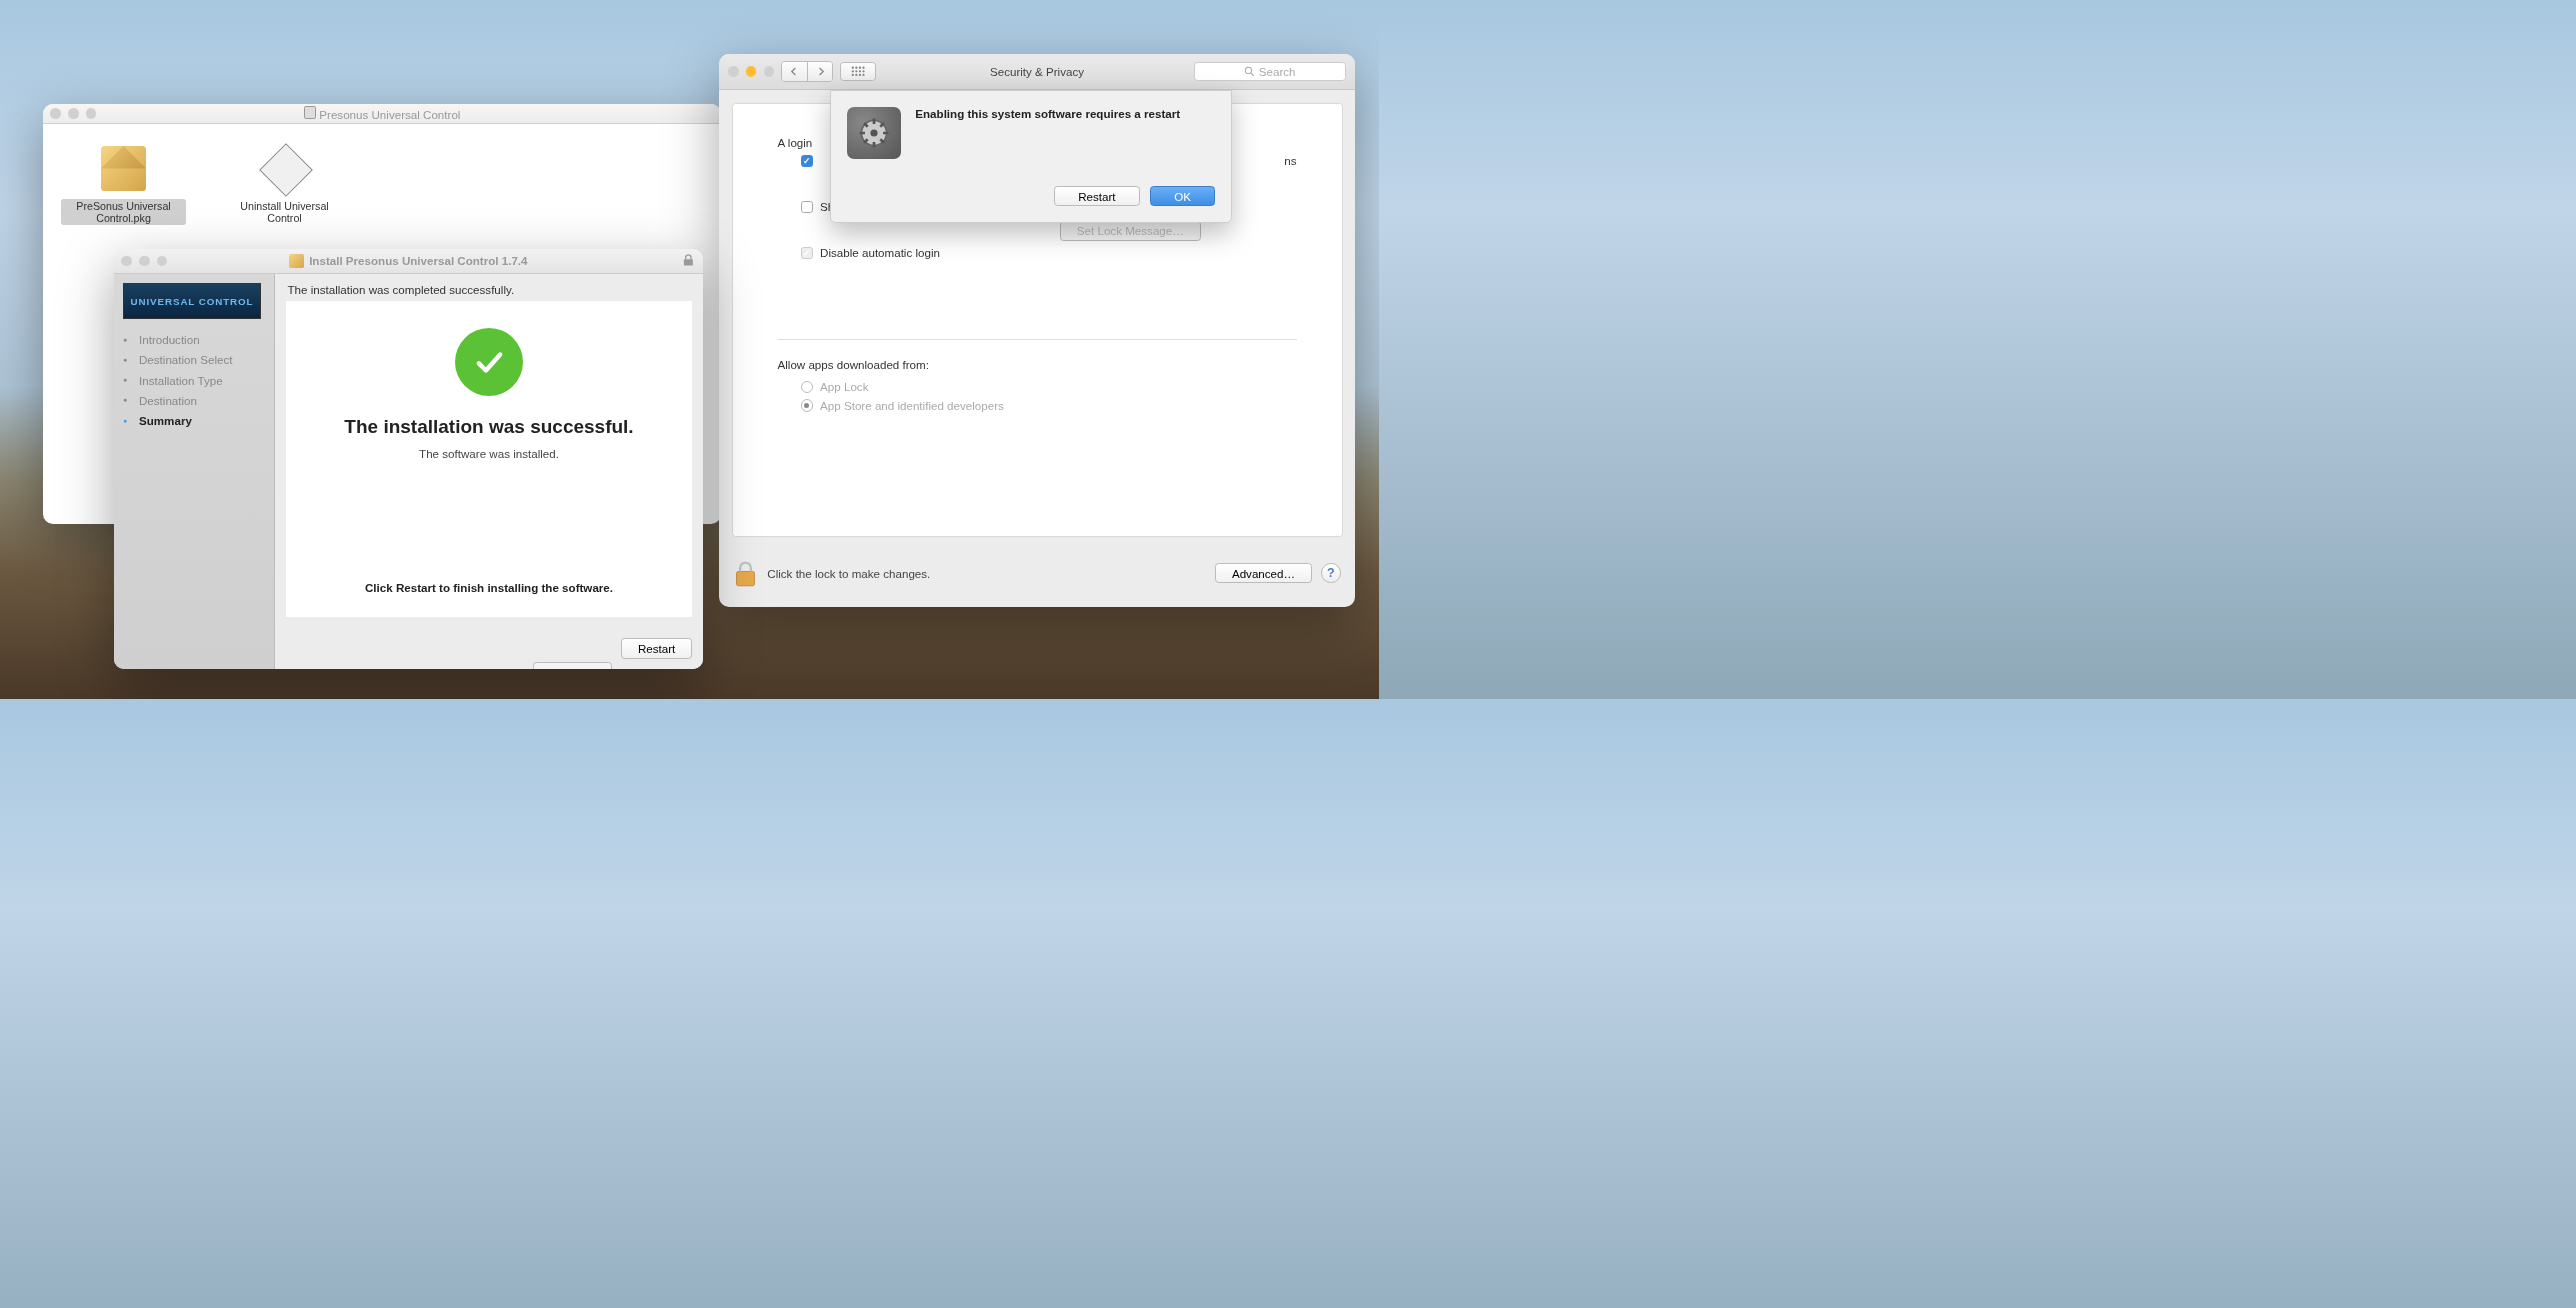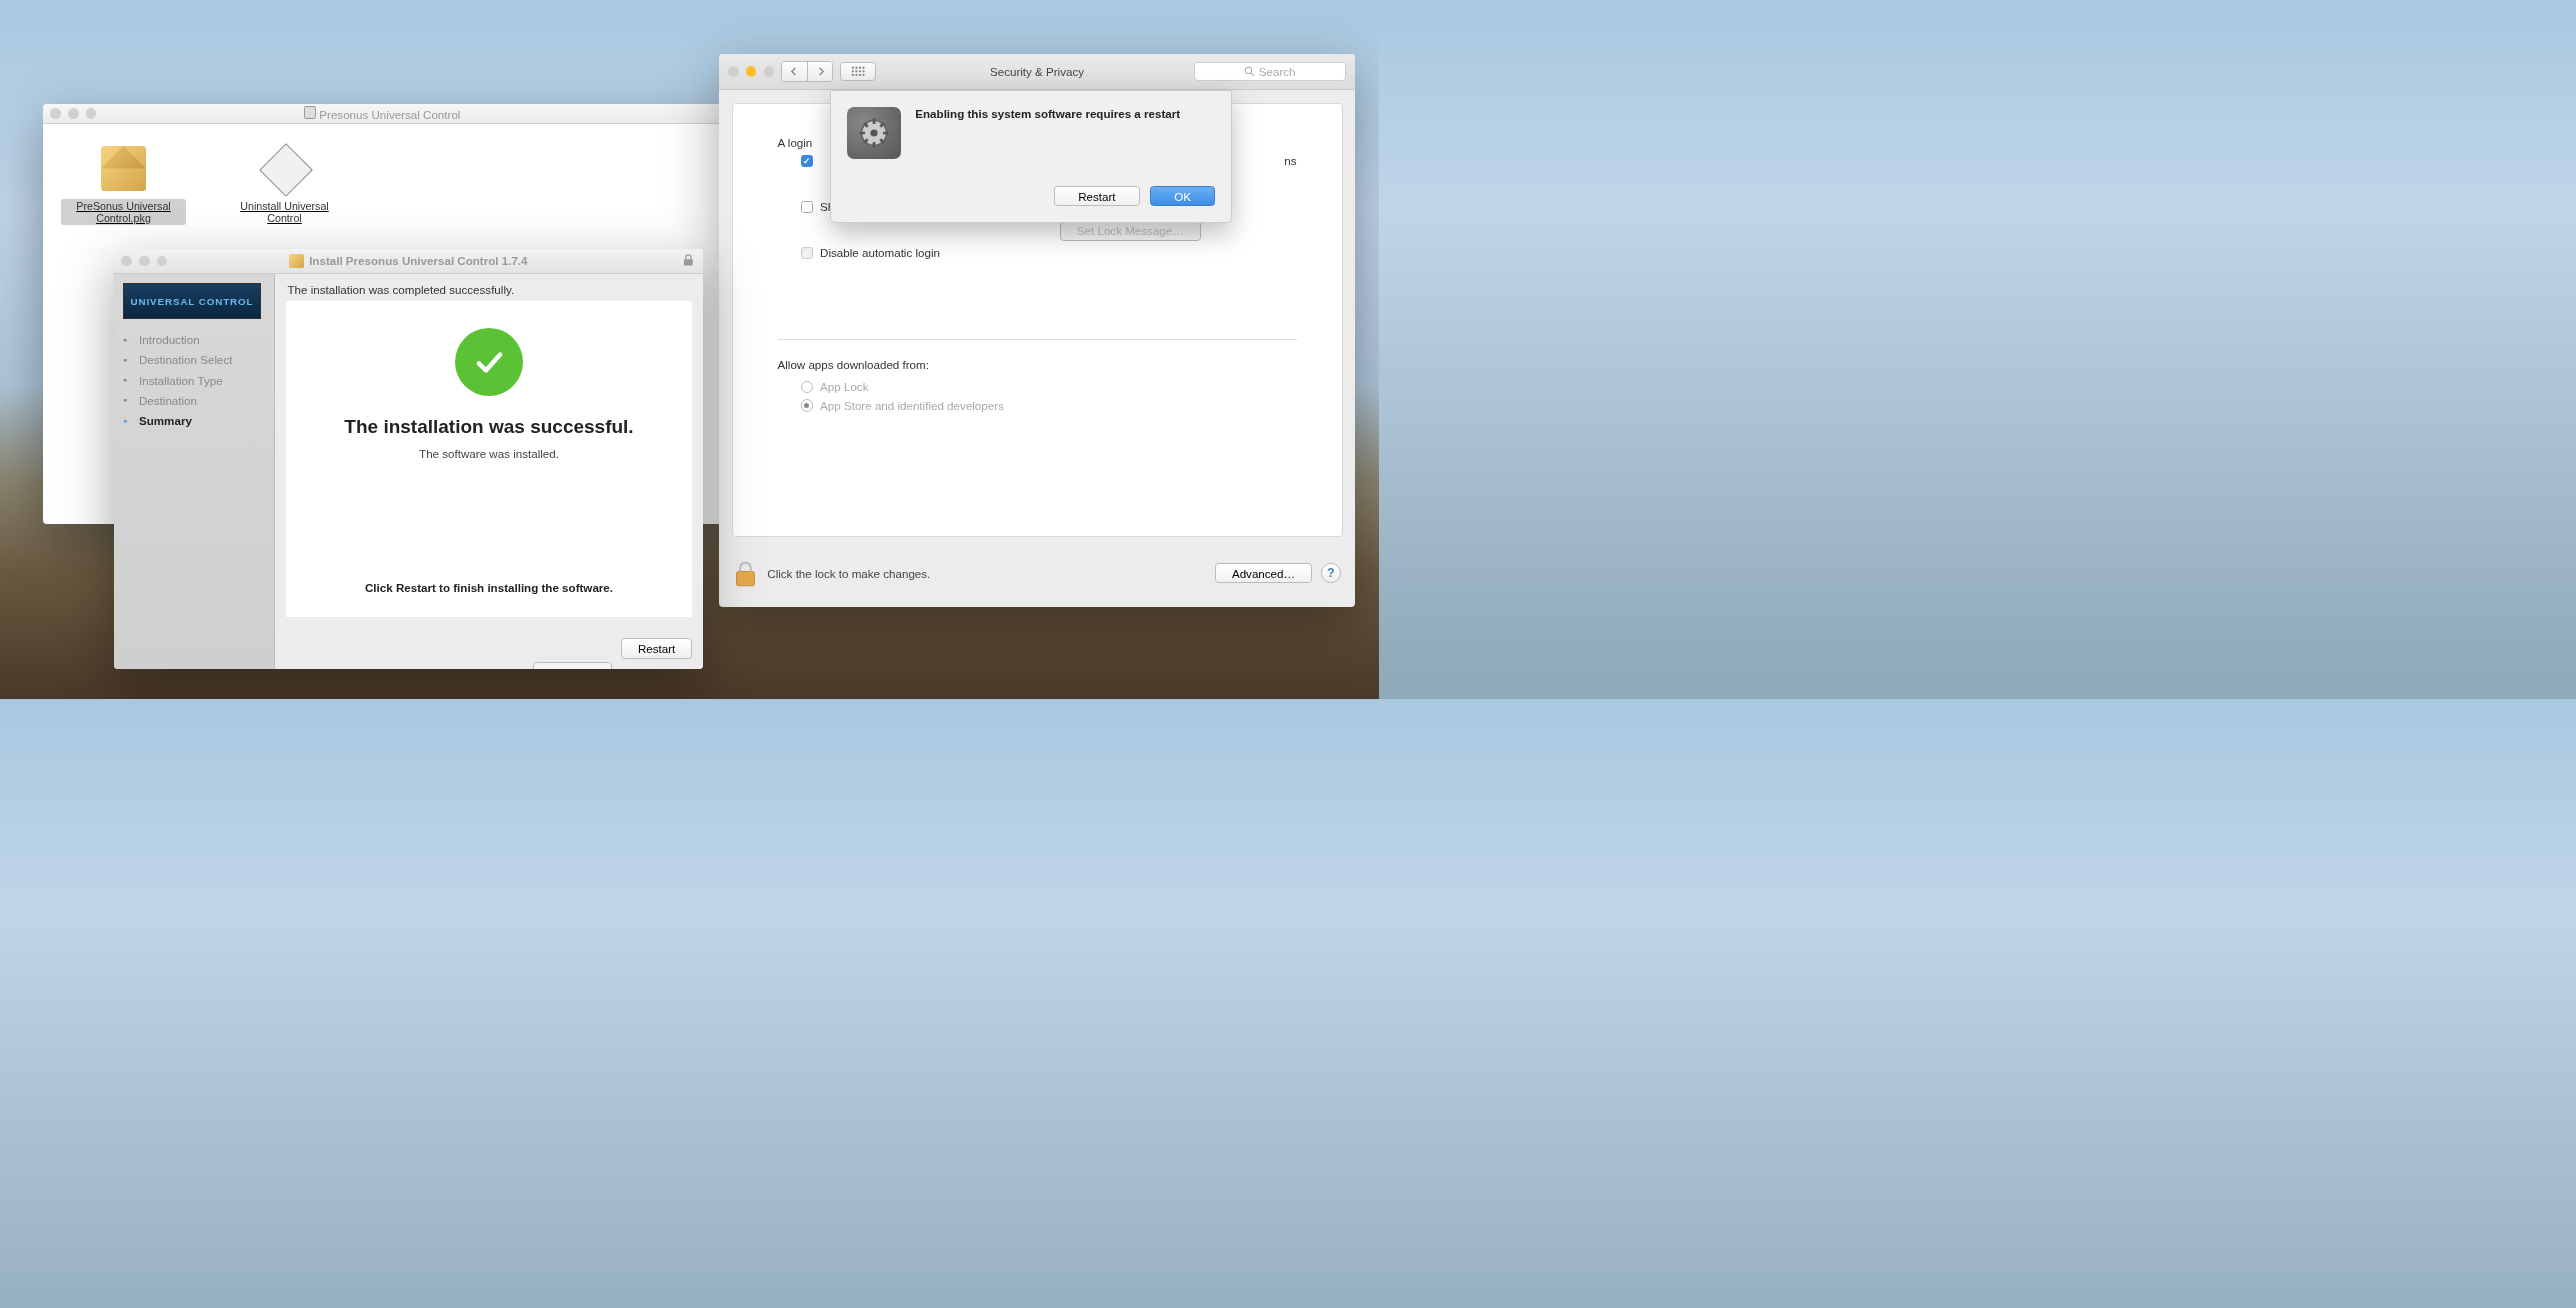--- a/index.html
+++ b/index.html
@@ -14,21 +14,21 @@
 }
 .mountain-bg {
   position: absolute;
   bottom: 0; left: 0; right: 0;
   height: 312px;
   background: linear-gradient(180deg, transparent 0%, #8a8570 30%, #6b5840 60%, #4a3828 100%);
 }
 .window {
   position: absolute;
   background: #ececec;
-  border-radius: 4px;
+  border-radius: 10px;
   box-shadow: 0 18px 54px rgba(0,0,0,0.35);
   overflow: hidden;
 }
 .titlebar {
   height: 19.6px;
   display: flex;
   align-items: center;
   padding: 0 7.1px;
   background: linear-gradient(180deg, #ededed, #e0e0e0);
   border-bottom: 0.9px solid #d0d0d0;
@@ -65,21 +65,20 @@
   padding: 18px;
   display: flex;
   gap: 36px;
 }
 .finder-item {
   display: flex;
   flex-direction: column;
   align-items: center;
   width: 125px;
   text-align: center;
-  text-decoration: underline;
 }
 .finder-icon {
   width: 54px; height: 54px;
   display: flex; align-items: center; justify-content: center;
 }
 .pkg-icon {
   width: 45px; height: 45px;
   background: linear-gradient(135deg, #f5d582, #d4a54a);
   border-radius: 3.6px;
   position: relative;

